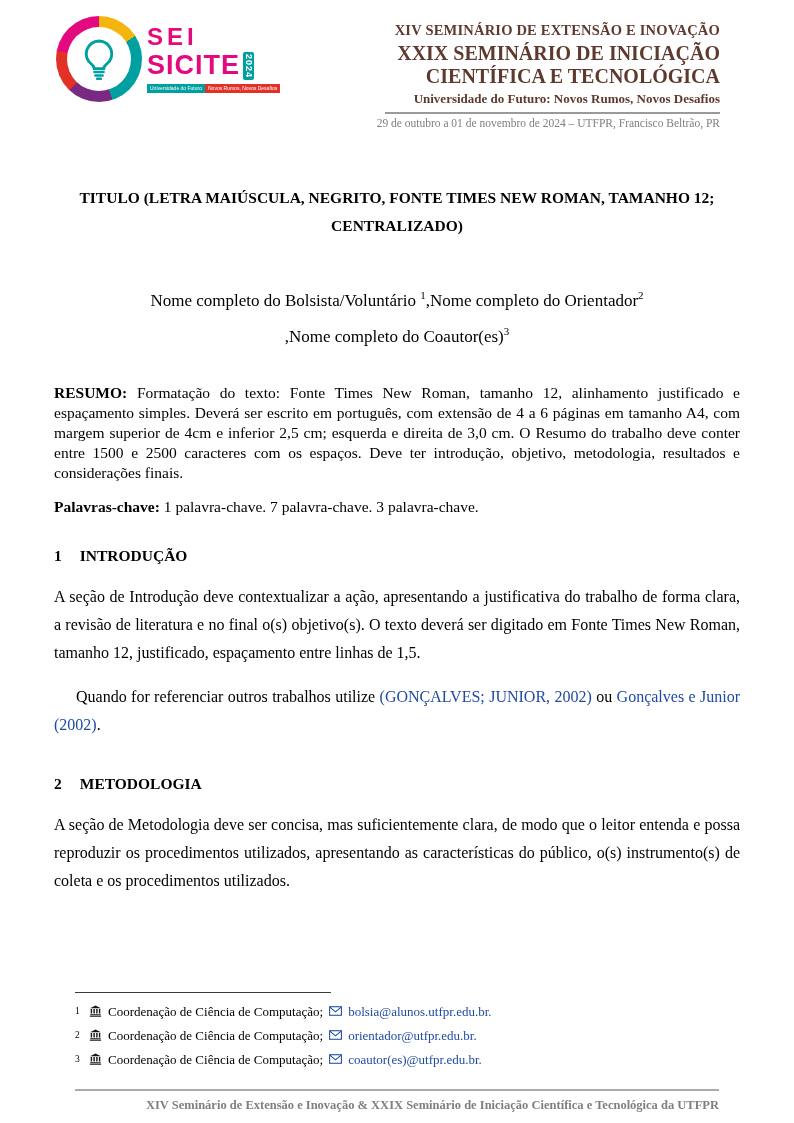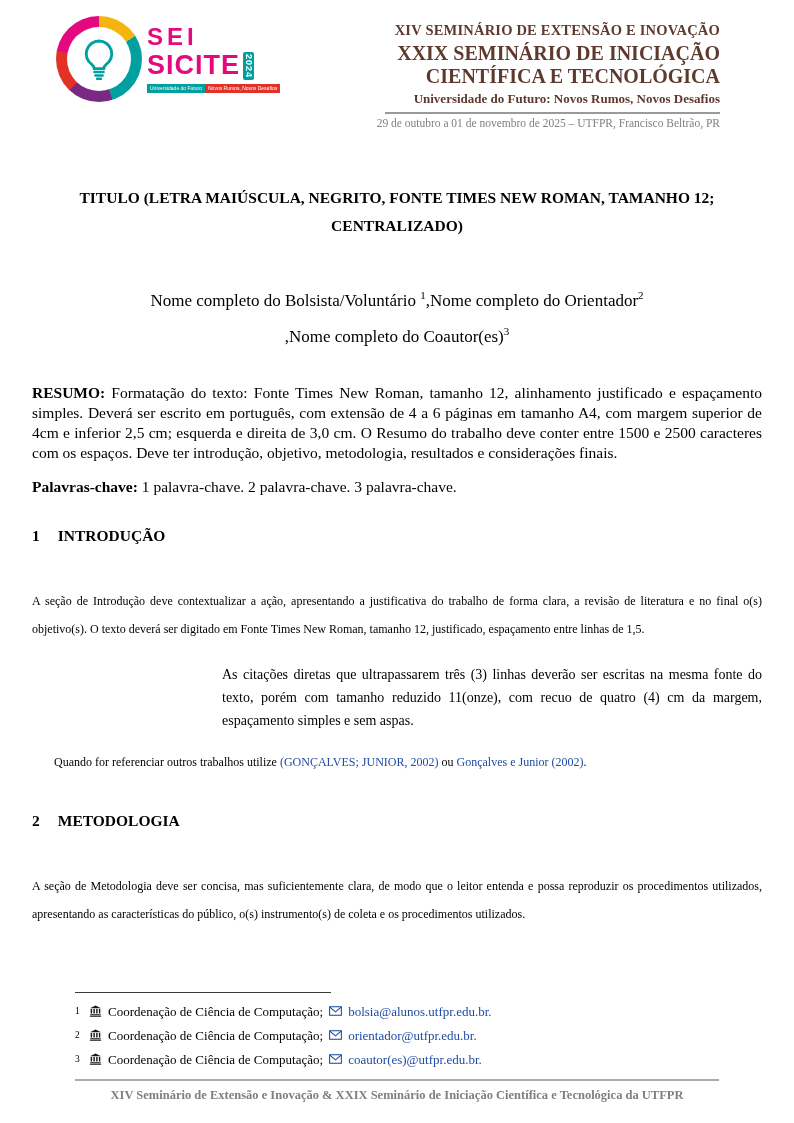--- a/index.html
+++ b/index.html
@@ -45,45 +45,45 @@
   .logo-tagline{display:flex;margin-top:4px;font-size:5px;line-height:1.4;white-space:nowrap;}
   .tag-left{background:var(--logo-teal);color:#fff;padding:1px 3px;}
   .tag-right{background:var(--logo-red);color:#fff;padding:1px 3px;}
   .header-right{margin-left:auto;text-align:right;color:var(--header-maroon);padding-top:6px;}
   .event-line1{font-weight:bold;font-size:14.5px;letter-spacing:0.2px;}
   .event-line2{font-weight:bold;font-size:20px;margin-top:3px;}
   .event-motto{font-weight:bold;font-size:13px;margin-top:3px;}
   .header-rule{border:none;border-top:2px solid #9a9a9a;width:335px;margin:5px 0 3px auto;}
   .event-date{color:var(--muted-gray);font-size:11.5px;}
   
-  .content{padding:0 32px;}
+  .content{padding:0 54px;}
   .doc-title{margin:55px 0 0;font-size:15.5px;font-weight:bold;text-align:center;line-height:28px;}
   .authors{margin-top:40px;text-align:center;font-size:17px;line-height:30px;}
   .authors sup{font-size:11px;}
   .resumo{margin:32px 0 12px;font-size:15.5px;text-align:justify;line-height:20px;}
   .keywords{margin:14px 0 0;font-size:15.5px;line-height:20px;}
   .section-heading{margin:28px 0 0;font-size:15.5px;font-weight:bold;display:flex;gap:18px;line-height:22px;}
-  .para{margin:40px 0 0;font-size:12px;text-align:justify;line-height:28px;}
+  .para{margin:16px 0 0;font-size:16px;text-align:justify;line-height:28px;}
   .quote{margin:20px 0 0 190px;font-size:14px;line-height:23px;text-align:justify;}
   .citation{text-indent:22px;margin-top:16px;}
   .met-heading{margin-top:34px;}
   .link{color:var(--link-blue);text-decoration:none;cursor:pointer;}
   
   .footnotes{position:absolute;left:75px;right:75px;bottom:52px;font-size:13px;}
   .fn-rule{width:256px;border-top:1.5px solid #3a3a3a;margin-bottom:6px;}
   .footnote{display:flex;align-items:center;gap:6px;line-height:23px;white-space:nowrap;}
   .fn-num{font-size:9.5px;align-self:flex-start;padding-top:1px;width:8px;flex:none;}
   .fn-icon{width:13px;height:12px;flex:none;}
   .fn-icon.building{fill:#16161d;}
   .fn-icon.envelope{stroke:var(--link-blue);fill:none;}
   .fn-email{color:var(--link-blue);text-decoration:none;cursor:pointer;text-align:center;}
   
   .footer{
-    position:absolute;left:75px;right:75px;bottom:20px;border-top:2px solid #ababab;
-    padding-top:7px;text-align:center;color:var(--footer-gray);font-weight:bold;font-size:12.5px;
+    position:absolute;left:75px;right:75px;bottom:10px;border-top:2px solid #ababab;
+    padding-top:7px;text-align:right;color:var(--footer-gray);font-weight:bold;font-size:12.5px;
   }
 </style>
 </head>
 <body>
 
 <div class="page">
 
   <header class="header">
     <div class="logo">
       <div class="logo-ring">
@@ -102,45 +102,44 @@
           <span class="tag-left">Universidade do Futuro</span>
           <span class="tag-right">Novos Rumos, Novos Desafios</span>
         </div>
       </div>
     </div>
     <div class="header-right">
       <div class="event-line1">XIV SEMINÁRIO DE EXTENSÃO E INOVAÇÃO</div>
       <div class="event-line2">XXIX SEMINÁRIO DE INICIAÇÃO CIENTÍFICA E TECNOLÓGICA</div>
       <div class="event-motto">Universidade do Futuro: Novos Rumos, Novos Desafios</div>
       <div class="header-rule"></div>
-      <div class="event-date">29 de outubro a 01 de novembro de 2025 – UTFPR, Francisco Beltrão, PR</div>
+      <div class="event-date">29 de outubro a 01 de novembro de 2024 – UTFPR, Francisco Beltrão, PR</div>
     </div>
   </header>
 
   <main class="content">
 
     <h1 class="doc-title">TITULO (LETRA MAIÚSCULA, NEGRITO, FONTE TIMES NEW ROMAN, TAMANHO 12; CENTRALIZADO)</h1>
 
     <div class="authors">
       <div class="authors-line"><span>Nome completo do Bolsista/Voluntário </span><sup>1</sup><span>,Nome completo do Orientador</span><sup>2</sup></div>
       <div class="authors-line"><span>,Nome completo do Coautor(es)</span><sup>3</sup></div>
     </div>
 
     <p class="resumo"><strong>RESUMO:</strong> <span>Formatação do texto: Fonte Times New Roman, tamanho 12, alinhamento justificado e espaçamento simples. Deverá ser escrito em português, com extensão de 4 a 6 páginas em tamanho A4, com margem superior de 4cm e inferior 2,5 cm; esquerda e direita de 3,0 cm. O Resumo do trabalho deve conter entre 1500 e 2500 caracteres com os espaços. Deve ter introdução, objetivo, metodologia, resultados e considerações finais.</span></p>
 
-    <p class="keywords"><strong>Palavras-chave:</strong> <span>1 palavra-chave. 2 palavra-chave. 3 palavra-chave.</span></p>
+    <p class="keywords"><strong>Palavras-chave:</strong> <span>1 palavra-chave. 7 palavra-chave. 3 palavra-chave.</span></p>
 
     <h2 class="section-heading">
         <span>1</span>
         <span>INTRODUÇÃO</span>
       </h2>
 
     <p class="para">A seção de Introdução deve contextualizar a ação, apresentando a justificativa do trabalho de forma clara, a revisão de literatura e no final o(s) objetivo(s). O texto deverá ser digitado em Fonte Times New Roman, tamanho 12, justificado, espaçamento entre linhas de 1,5.</p>
 
-    <p class="quote">As citações diretas que ultrapassarem três (3) linhas deverão ser escritas na mesma fonte do texto, porém com tamanho reduzido 11(onze), com recuo de quatro (4) cm da margem, espaçamento simples e sem aspas.</p>
 
     <p class="para citation"><span>Quando for referenciar outros trabalhos utilize </span><a class="link">(GONÇALVES; JUNIOR, 2002)</a><span> ou </span><a class="link">Gonçalves e Junior (2002)</a><span>.</span></p>
 
     <h2 class="section-heading met-heading">
         <span>2</span>
         <span>METODOLOGIA</span>
       </h2>
 
     <p class="para">A seção de Metodologia deve ser concisa, mas suficientemente clara, de modo que o leitor entenda e possa reproduzir os procedimentos utilizados, apresentando as características do público, o(s) instrumento(s) de coleta e os procedimentos utilizados.</p>
 

